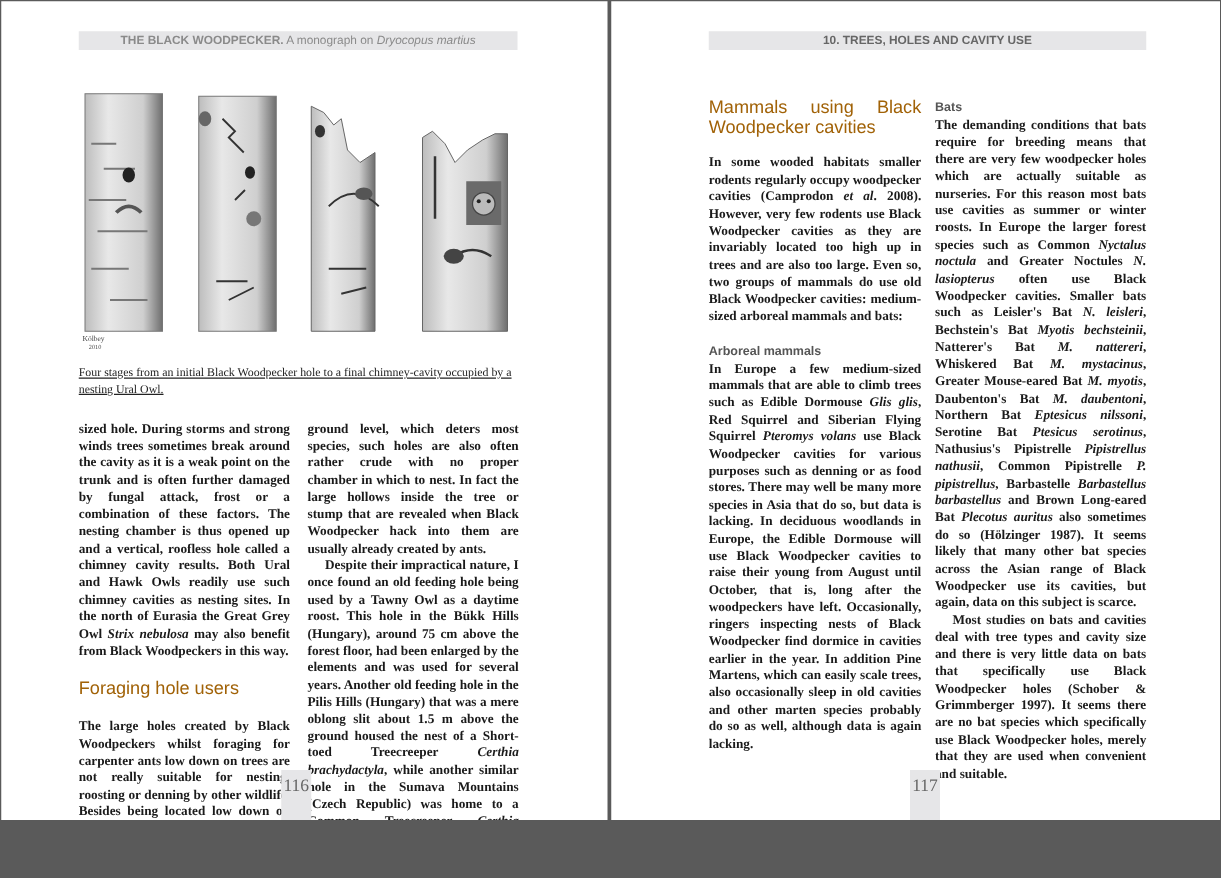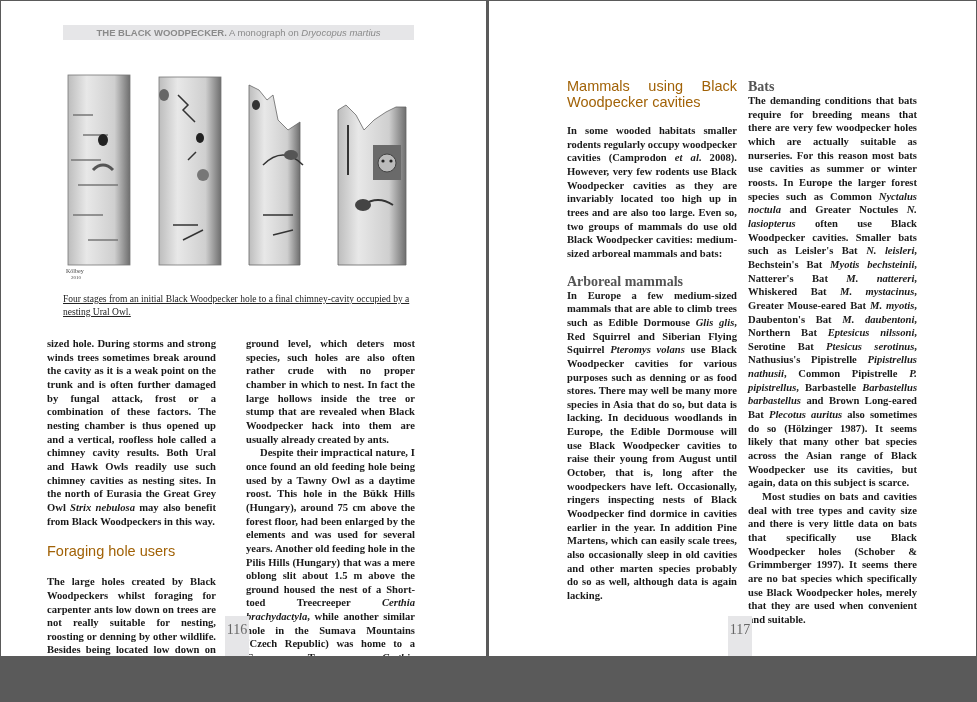--- a/index.html
+++ b/index.html
@@ -10,21 +10,21 @@
   .running-head { position:absolute; top:24px; height:15px; background:#e6e6e8; color:#8a8a8a; font-family:"Liberation Sans", sans-serif; font-size:9.5px; line-height:15px; text-align:center; }
   .running-head b { font-weight:bold; }
   .left .running-head { left:62px; width:351px; }
   .right .running-head { left:78px; width:350px; color:#666; font-weight:bold; }
   .figure { position:absolute; left:62px; top:64px; width:350px; height:215px; }
   .caption { position:absolute; left:62px; top:292px; width:352px; font-size:9.5px; line-height:13px; color:#222;text-decoration:underline; }
   .col { position:absolute; font-size:10.6px; line-height:13.65px; color:#1a1a1a; text-align:justify; hyphens:auto; }
   .col p { margin:0;font-weight:bold; }
   .col p.indent { text-indent:14px; }
   .h2 { font-family:"Liberation Sans", sans-serif; font-size:14.5px; color:#a16207; line-height:16px; margin:0; font-weight:normal; }
-  .h3 { font-family:Liberation Serif, serif; font-size:14px; color:#555; font-weight:bold; margin:0; line-height:13px; }
+  .h3 { font-family:Liberation Sans, sans-serif; font-size:10px; color:#555; font-weight:bold; margin:0; line-height:13px; }
   .pagenum { position:absolute; bottom:0; width:24px; height:40px; background:#e6e6e8; font-size:14px; color:#666; text-align:center; line-height:28px; }
   .left .pagenum { left:224px;font-family:Liberation Serif, serif; }
   .right .pagenum { left:239px; }
   i { font-style:italic; }
 </style>
 </head>
 <body>
 
 <div class="page left">
   <div class="running-head">
@@ -66,35 +66,36 @@
         <circle cx="328" cy="96" r="1.6" fill="#222"></circle>
       <ellipse cx="300" cy="140" rx="8" ry="6" fill="#444"></ellipse>
 
       <text x="3" y="208" font-size="6" fill="#444" font-family="Liberation Serif, serif">Kölbey</text>
       <text x="8" y="214" font-size="5" fill="#444" font-family="Liberation Serif, serif">2010</text>
     </svg>
   </div>
 
   <div class="caption">Four stages from an initial Black Woodpecker hole to a final chimney-cavity occupied by a nesting Ural Owl.</div>
 
-  <div class="col" style="left:46px; top:336px; width:169px;">
+  <div class="col" style="left:62px; top:336px; width:169px;">
     <p><span>sized hole. During storms and strong winds trees sometimes break around the cavity as it is a weak point on the trunk and is often further damaged by fungal attack, frost or a combination of these factors. The nesting chamber is thus opened up and a vertical, roofless hole called a chimney cavity results. Both Ural and Hawk Owls readily use such chimney cavities as nesting sites. In the north of Eurasia the Great Grey Owl </span><i>Strix nebulosa</i><span> may also benefit from Black Woodpeckers in this way.</span></p>
     <h2 class="h2" style="margin:15px 0 16px;">Foraging hole users</h2>
     <p>The large holes created by Black Woodpeckers whilst foraging for carpenter ants low down on trees are not really suitable for nesting, roosting or denning by other wildlife. Besides being located low down on trunks, or even at</p>
   </div>
 
   <div class="col" style="left:245px; top:336px; width:169px;">
     <p>ground level, which deters most species, such holes are also often rather crude with no proper chamber in which to nest. In fact the large hollows inside the tree or stump that are revealed when Black Woodpecker hack into them are usually already created by ants.</p>
     <p class="indent"><span>Despite their impractical nature, I once found an old feeding hole being used by a Tawny Owl as a daytime roost. This hole in the Bükk Hills (Hungary), around 75 cm above the forest floor, had been enlarged by the elements and was used for several years. Another old feeding hole in the Pilis Hills (Hungary) that was a mere oblong slit about 1.5 m above the ground housed the nest of a Short-toed Treecreeper </span><i>Certhia brachydactyla</i><span>, while another similar hole in the Sumava Mountains (Czech Republic) was home to a Common Treecreeper </span><i>Certhia familiaris</i><span>.</span></p>
   </div>
 
   <div class="pagenum">116</div>
 </div>
 
 <div class="page right">
+  <div class="running-head">10. TREES, HOLES AND CAVITY USE</div>
 
   <div class="col" style="left:78px; top:77px; width:170px;">
     <h2 class="h2" style="margin:0 0 14px;">Mammals using Black Woodpecker cavities</h2>
     <p><span>In some wooded habitats smaller rodents regularly occupy woodpecker cavities (Camprodon </span><i>et al</i><span>. 2008). However, very few rodents use Black Woodpecker cavities as they are invariably located too high up in trees and are also too large. Even so, two groups of mammals do use old Black Woodpecker cavities: medium-sized arboreal mammals and bats:</span></p>
     <h3 class="h3" style="margin:14px 0 1px;">Arboreal mammals</h3>
     <p><span>In Europe a few medium-sized mammals that are able to climb trees such as Edible Dormouse </span><i>Glis glis</i><span>, Red Squirrel and Siberian Flying Squirrel </span><i>Pteromys volans</i><span> use Black Woodpecker cavities for various purposes such as denning or as food stores. There may well be many more species in Asia that do so, but data is lacking. In deciduous woodlands in Europe, the Edible Dormouse will use Black Woodpecker cavities to raise their young from August until October, that is, long after the woodpeckers have left. Occasionally, ringers inspecting nests of Black Woodpecker find dormice in cavities earlier in the year. In addition Pine Martens, which can easily scale trees, also occasionally sleep in old cavities and other marten species probably do so as well, although data is again lacking.</span></p>
   </div>
 
   <div class="col" style="left:259px; top:79px; width:169px;">
     <h3 class="h3" style="margin:0 0 1px;">Bats</h3>

